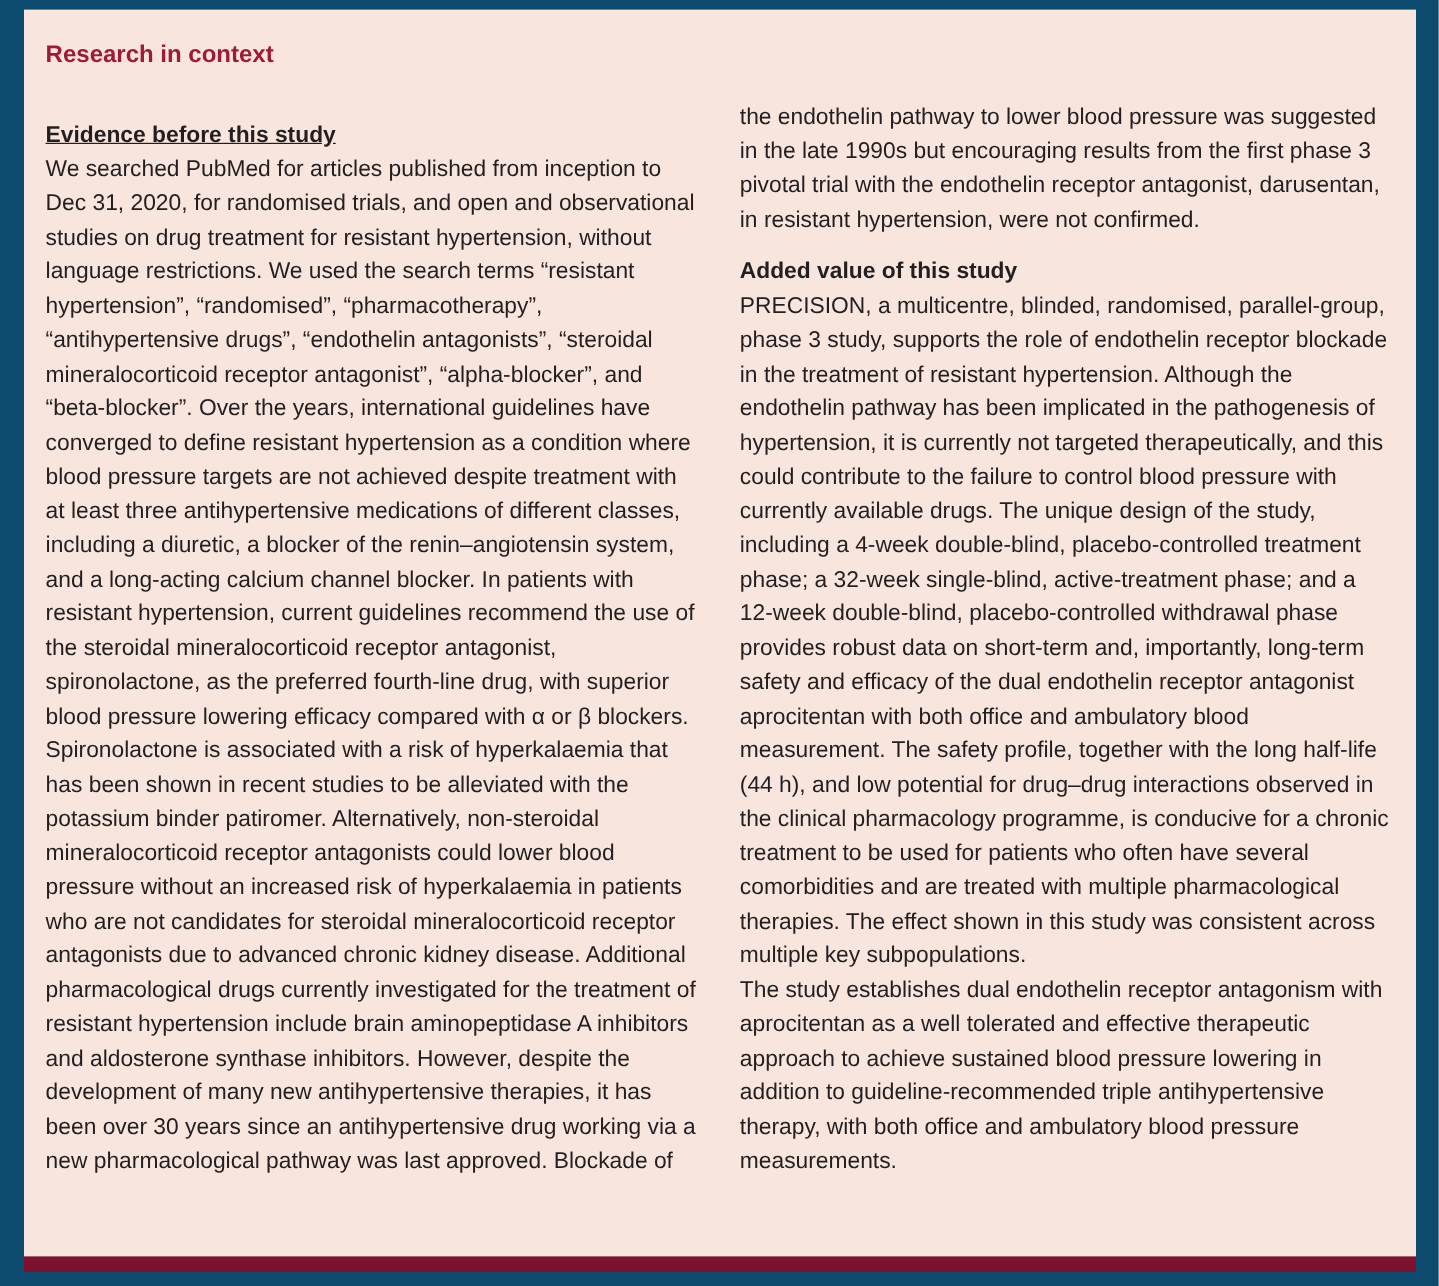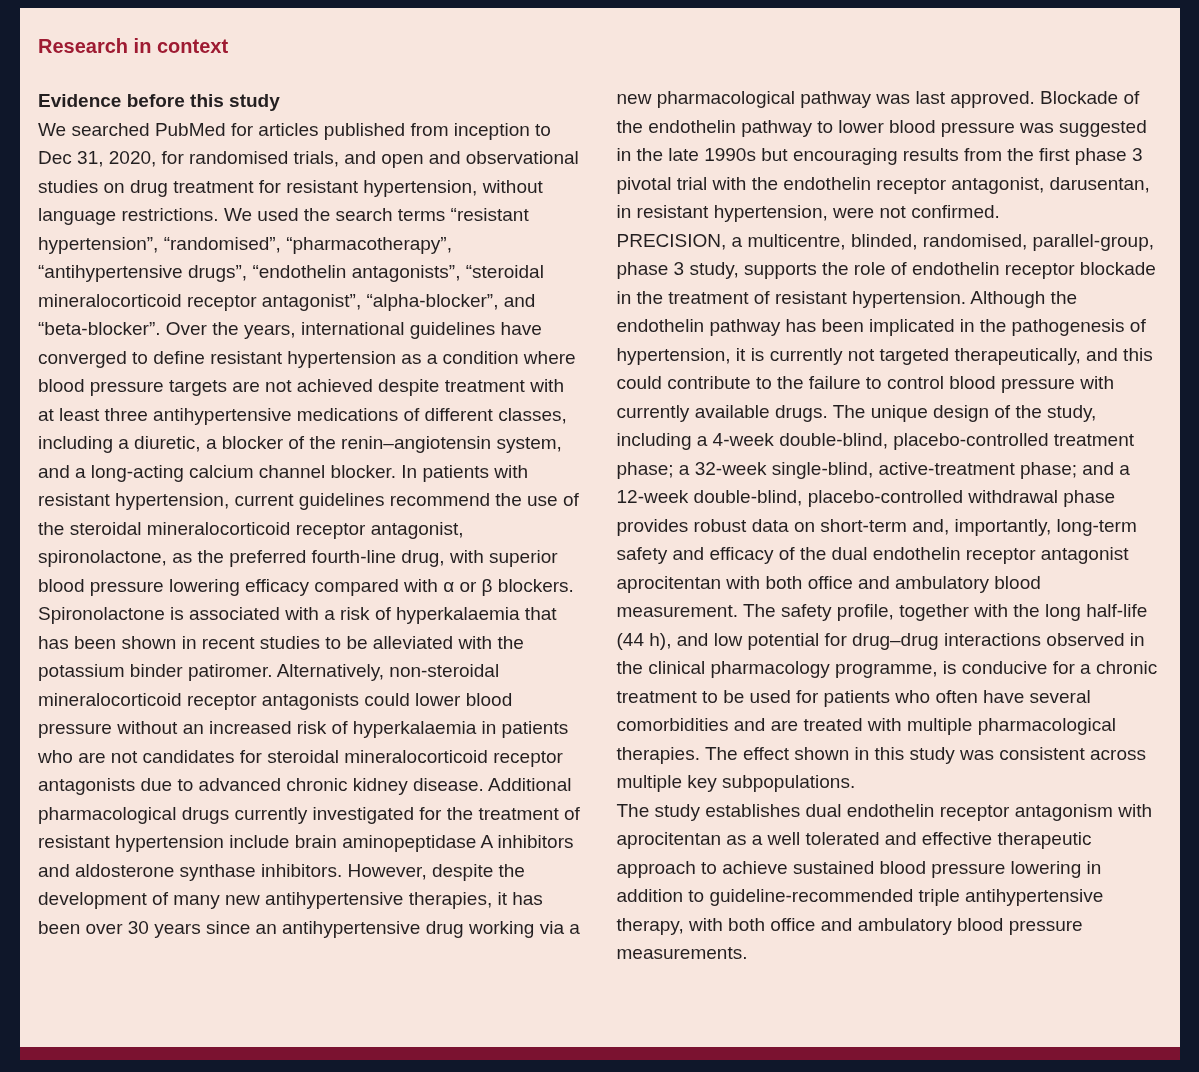--- a/index.html
+++ b/index.html
@@ -6,21 +6,21 @@
 
   html, body {
     background: #ffffff;
     font-family: "Liberation Sans", "DejaVu Sans", sans-serif;
   }
 
   .page {
     position: relative;
     width: 1199px;
     height: 1072px;
-    background: #0f172a;
+    background: #0c4a6e;
     overflow: hidden;
   }
 
   .panel {
     position: absolute;
     left: 20px;
     top: 8px;
     width: 1160px;
     height: 1052px;
     background: var(--panel-bg, #f8e6de);
@@ -51,21 +51,22 @@
     font-size: 19px;
     line-height: 28.5px;
     font-weight: bold;
     color: var(--text, #231f20);
     margin-top: 15px;
     break-after: avoid-column;
     break-inside: avoid;
   }
 
   .block:first-child .section-heading {
-    margin-top: 3px;
+    margin-top: 15px;
+    text-decoration: underline;
   }
 
   .section-body {
     margin: 0;
   }
 </style>
 </head>
 <body>
 
 <div class="page">
@@ -74,20 +75,21 @@
     <h1 class="panel-title">Research in context</h1>
 
     <div class="columns">
 
       <div class="block">
         <h2 class="section-heading">Evidence before this study</h2>
         <p class="section-body">We searched PubMed for articles published from inception to Dec 31, 2020, for randomised trials, and open and observational studies on drug treatment for resistant hypertension, without language restrictions. We used the search terms “resistant hypertension”, “randomised”, “pharmacotherapy”, “antihypertensive drugs”, “endothelin antagonists”, “steroidal mineralocorticoid receptor antagonist”, “alpha-blocker”, and “beta-blocker”. Over the years, international guidelines have converged to define resistant hypertension as a condition where blood pressure targets are not achieved despite treatment with at least three antihypertensive medications of different classes, including a diuretic, a blocker of the renin–angiotensin system, and a long-acting calcium channel blocker. In patients with resistant hypertension, current guidelines recommend the use of the steroidal mineralocorticoid receptor antagonist, spironolactone, as the preferred fourth-line drug, with superior blood pressure lowering efficacy compared with α or β blockers. Spironolactone is associated with a risk of hyperkalaemia that has been shown in recent studies to be alleviated with the potassium binder patiromer. Alternatively, non-steroidal mineralocorticoid receptor antagonists could lower blood pressure without an increased risk of hyperkalaemia in patients who are not candidates for steroidal mineralocorticoid receptor antagonists due to advanced chronic kidney disease. Additional pharmacological drugs currently investigated for the treatment of resistant hypertension include brain aminopeptidase A inhibitors and aldosterone synthase inhibitors. However, despite the development of many new antihypertensive therapies, it has been over 30 years since an antihypertensive drug working via a new pharmacological pathway was last approved. Blockade of the endothelin pathway to lower blood pressure was suggested in the late 1990s but encouraging results from the first phase 3 pivotal trial with the endothelin receptor antagonist, darusentan, in resistant hypertension, were not confirmed.</p>
       </div>
 
       <div class="block">
+        <h2 class="section-heading">Added value of this study</h2>
         <p class="section-body">PRECISION, a multicentre, blinded, randomised, parallel-group, phase 3 study, supports the role of endothelin receptor blockade in the treatment of resistant hypertension. Although the endothelin pathway has been implicated in the pathogenesis of hypertension, it is currently not targeted therapeutically, and this could contribute to the failure to control blood pressure with currently available drugs. The unique design of the study, including a 4-week double-blind, placebo-controlled treatment phase; a 32-week single-blind, active-treatment phase; and a 12-week double-blind, placebo-controlled withdrawal phase provides robust data on short-term and, importantly, long-term safety and efficacy of the dual endothelin receptor antagonist aprocitentan with both office and ambulatory blood measurement. The safety profile, together with the long half-life (44 h), and low potential for drug–drug interactions observed in the clinical pharmacology programme, is conducive for a chronic treatment to be used for patients who often have several comorbidities and are treated with multiple pharmacological therapies. The effect shown in this study was consistent across multiple key subpopulations.</p>
       </div>
 
       <div class="block">
         <p class="section-body">The study establishes dual endothelin receptor antagonism with aprocitentan as a well tolerated and effective therapeutic approach to achieve sustained blood pressure lowering in addition to guideline-recommended triple antihypertensive therapy, with both office and ambulatory blood pressure measurements.</p>
       </div>
 
     </div>
   </section>
 </div>

